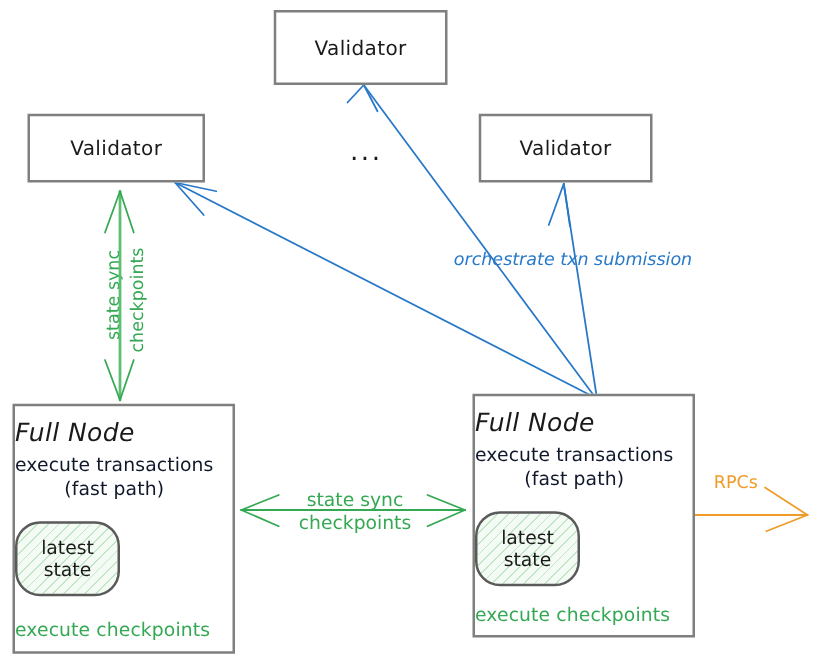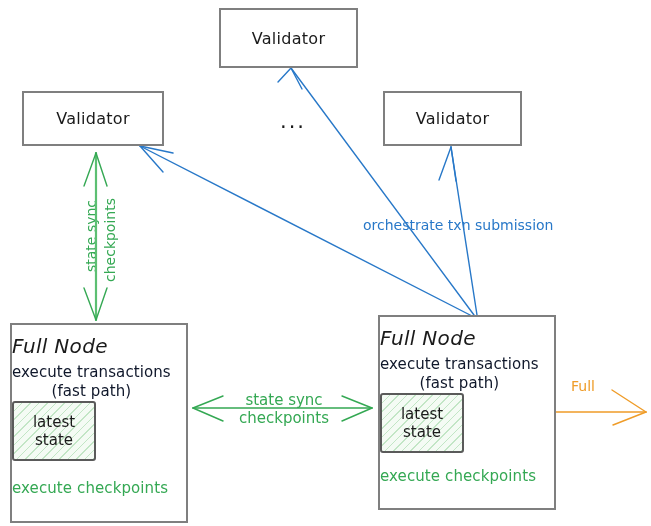--- a/index.html
+++ b/index.html
@@ -49,26 +49,26 @@
     margin-bottom: 5px;
   }
   .fullnode-exec {
     font-size: 15px;
     color: #0f172a;
     text-align: center;
     line-height: 1.28;
     letter-spacing: 0.1px;
   }
   .latest-state {
-    margin-top: 0;
+    margin-top: 16px;
     box-sizing: border-box;
     width: 84px;
     height: 60px;
     border: 2px solid #5a5a5a;
-    border-radius: 3px;
+    border-radius: 20px;
     background-color: #f4fbf4;
     background-image: repeating-linear-gradient(
         -45deg,
         rgba(90,185,100,0.32) 0px,
         rgba(90,185,100,0.32) 1px,
         rgba(255,255,255,0) 1px,
         rgba(255,255,255,0) 6px);
     display: flex;
     flex-direction: column;
     align-items: center;
@@ -200,26 +200,26 @@
       <div>execute transactions</div>
       <div>(fast path)</div>
     </div>
     <div class="latest-state">
       <span>latest</span>
       <span>state</span>
     </div>
     <div class="fullnode-ckpt" style="margin-top:14px;">execute checkpoints</div>
   </div>
 
-  <div class="edge-label label-blue" style="left:363px; top:217px;">orchestrate txn submission</div>
+  <div class="edge-label label-blue" style="left:363px; top:200px;font-style:italic;">orchestrate txn submission</div>
 
   <div class="vertical-label" style="left:82px; top:272px;">state sync</div>
 
   <div class="vertical-label" style="left:101px; top:282px;">checkpoints</div>
 
   <div class="edge-label label-green" style="left:229px; top:391px; width:110px;">
     <div>state sync</div>
     <div>checkpoints</div>
   </div>
 
-  <div class="edge-label label-orange" style="left:571px; top:378px;">Full</div>
+  <div class="edge-label label-orange" style="left:571px; top:378px;">RPCs</div>
 
 </div>
 
 </body></html>

